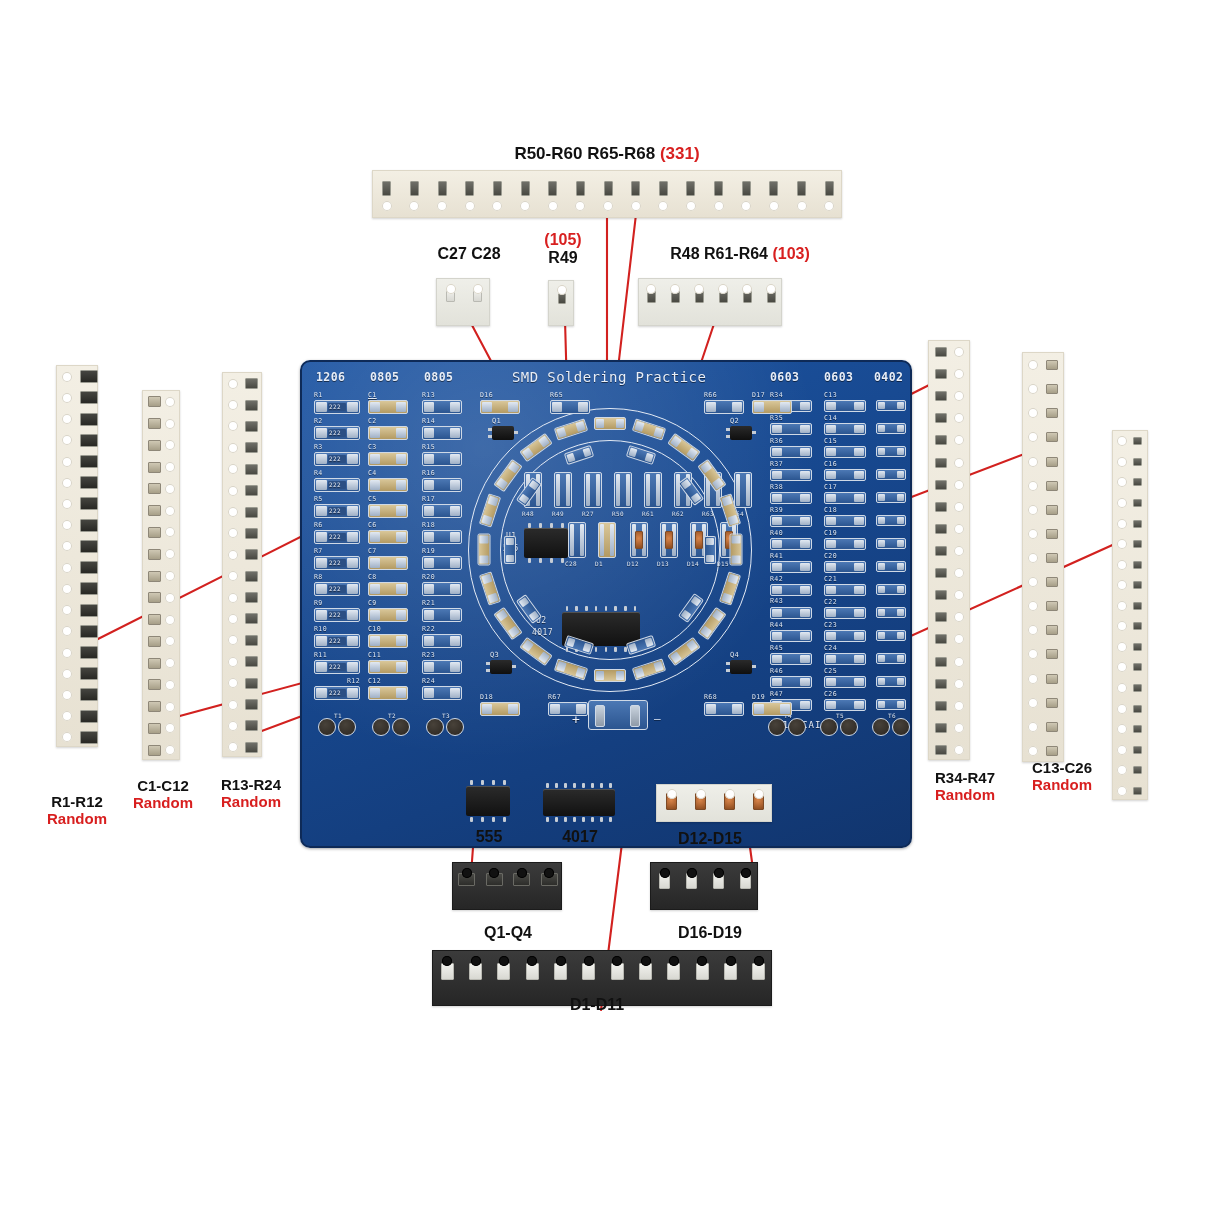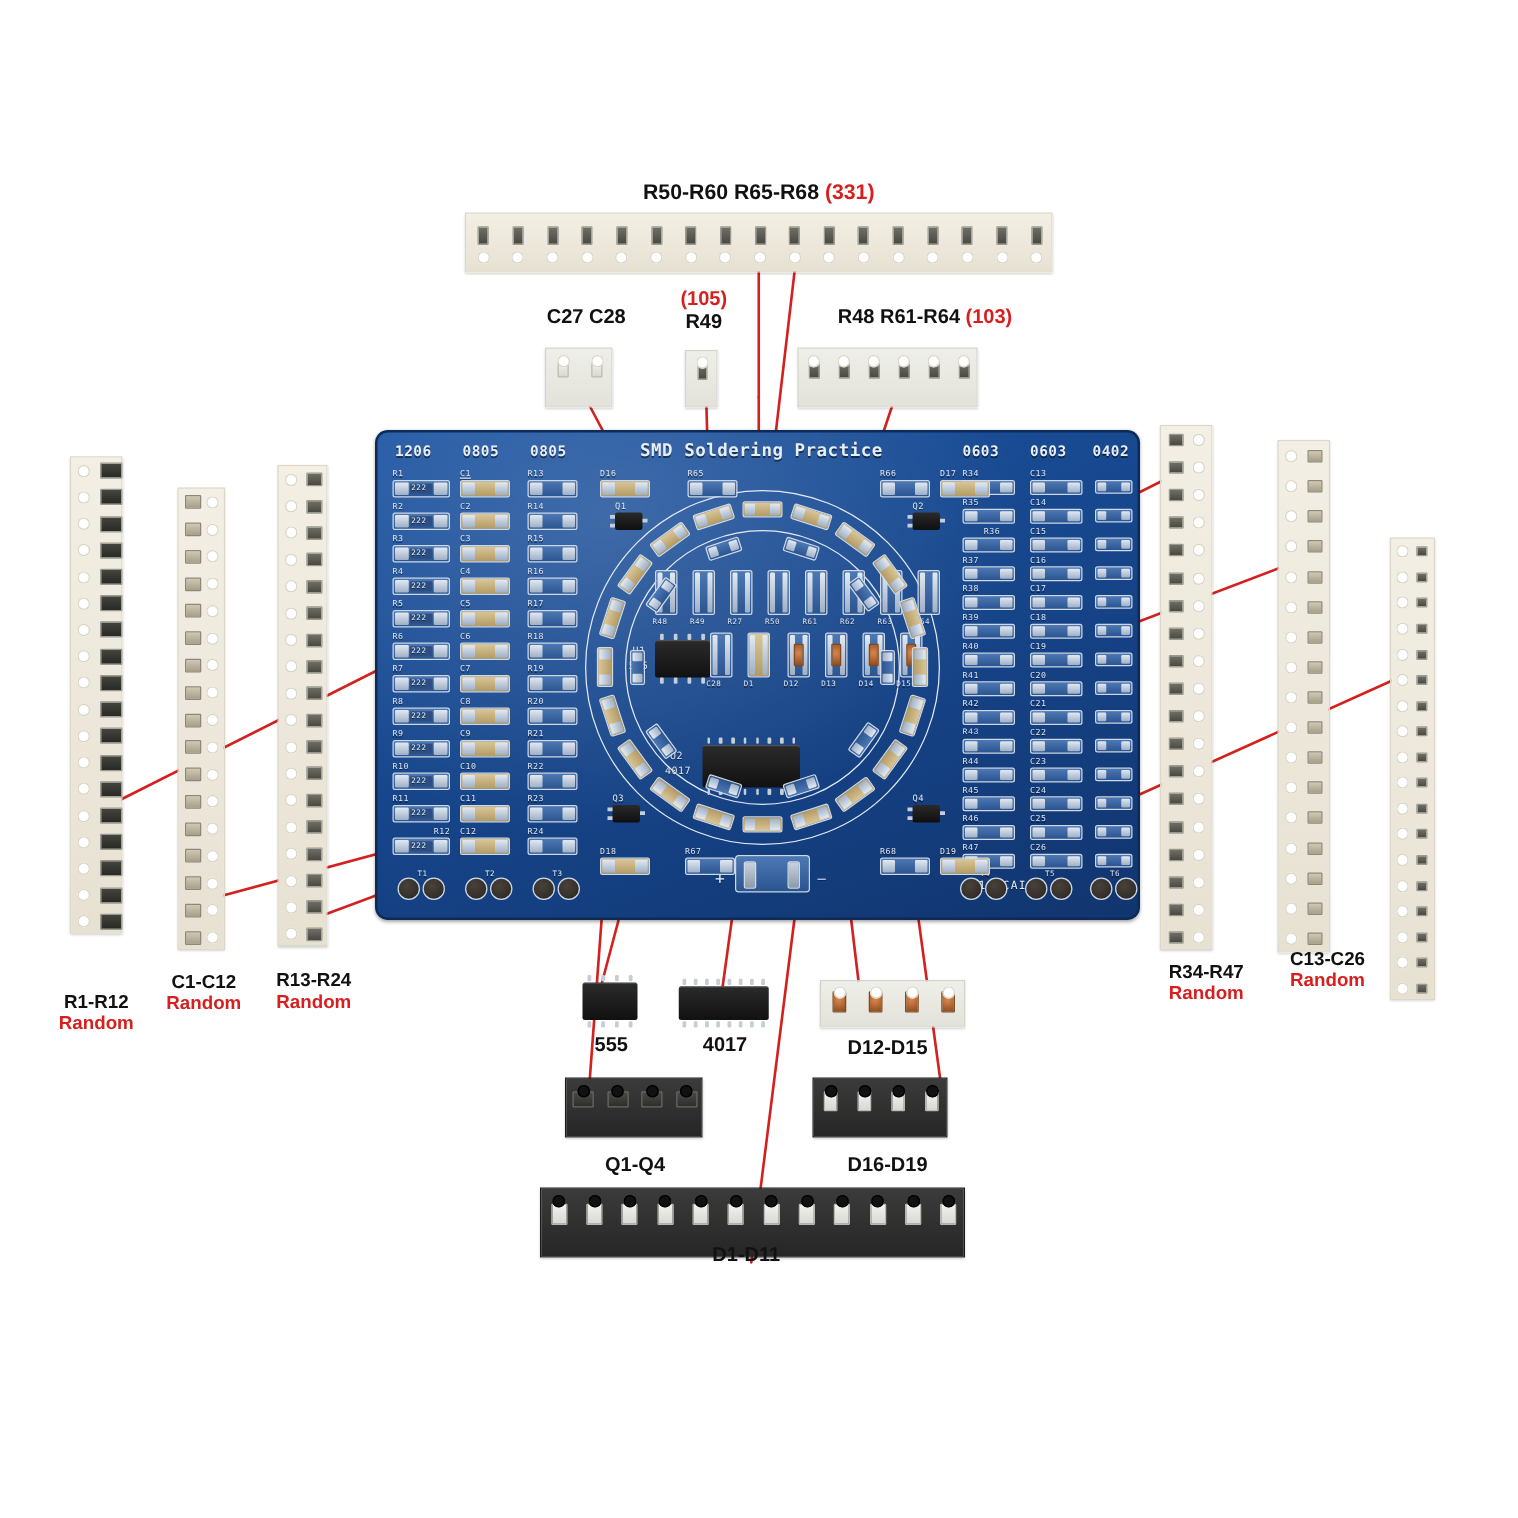--- a/index.html
+++ b/index.html
@@ -83,26 +83,26 @@
       <line x1="1128" y1="538" x2="862" y2="658"></line>
       <line x1="480" y1="792" x2="540" y2="566"></line>
       <line x1="578" y1="790" x2="602" y2="616"></line>
       <line x1="688" y1="795" x2="660" y2="560"></line>
       <line x1="752" y1="862" x2="730" y2="700"></line>
       <line x1="470" y1="888" x2="486" y2="672"></line>
       <line x1="601" y1="1010" x2="640" y2="700"></line>
     </g>
   </svg>
 
-  <div class="pcb" style="left:300px;top:344px;width:612px;height:392px;">
+  <div class="pcb" style="left:300px;top:360px;width:612px;height:488px;">
 
     <div class="pcbtxt pkg" style="left:16px;top:10px;">1206</div>
     <div class="pcbtxt pkg" style="left:70px;top:10px;">0805</div>
     <div class="pcbtxt pkg" style="left:124px;top:10px;">0805</div>
-    <div class="pcbtxt title" style="left:212px;top:9px;font-weight:bold;">SMD Soldering Practice</div>
+    <div class="pcbtxt title" style="left:212px;top:9px;">SMD Soldering Practice</div>
     <div class="pcbtxt pkg" style="left:470px;top:10px;">0603</div>
     <div class="pcbtxt pkg" style="left:524px;top:10px;">0603</div>
     <div class="pcbtxt pkg" style="left:574px;top:10px;">0402</div>
 
     <div class="pcbtxt" style="left:470px;top:360px;font-size:9px;letter-spacing:1px;">3118-CAI</div>
     <div class="pcbtxt" style="left:272px;top:352px;font-size:13px;">+</div>
     <div class="pcbtxt" style="left:354px;top:352px;font-size:11px;">—</div>
 
     <div class="pad" style="left:288px;top:340px;width:60px;height:30px;border-radius:3px;"></div>
     <div class="pad sil" style="left:295px;top:345px;width:10px;height:22px;"></div>
@@ -361,21 +361,21 @@
         <div class="pcbtxt refdes" style="left: 470px; top: 31px;">R34</div>
         <div class="pad" style="left: 470px; top: 40px; width: 42px; height: 12px;">
           <i class="l"></i>
           <i class="r"></i>
         </div>
         <div class="pcbtxt refdes" style="left: 470px; top: 54px;">R35</div>
         <div class="pad" style="left: 470px; top: 63px; width: 42px; height: 12px;">
           <i class="l"></i>
           <i class="r"></i>
         </div>
-        <div class="pcbtxt refdes" style="left: 470px; top: 77px; margin-left: 17px;">R36</div>
+        <div class="pcbtxt refdes" style="left: 470px; top: 77px;">R36</div>
         <div class="pad" style="left: 470px; top: 86px; width: 42px; height: 12px;">
           <i class="l"></i>
           <i class="r"></i>
         </div>
         <div class="pcbtxt refdes" style="left: 470px; top: 100px;">R37</div>
         <div class="pad" style="left: 470px; top: 109px; width: 42px; height: 12px;">
           <i class="l"></i>
           <i class="r"></i>
         </div>
         <div class="pcbtxt refdes" style="left: 470px; top: 123px;">R38</div>

